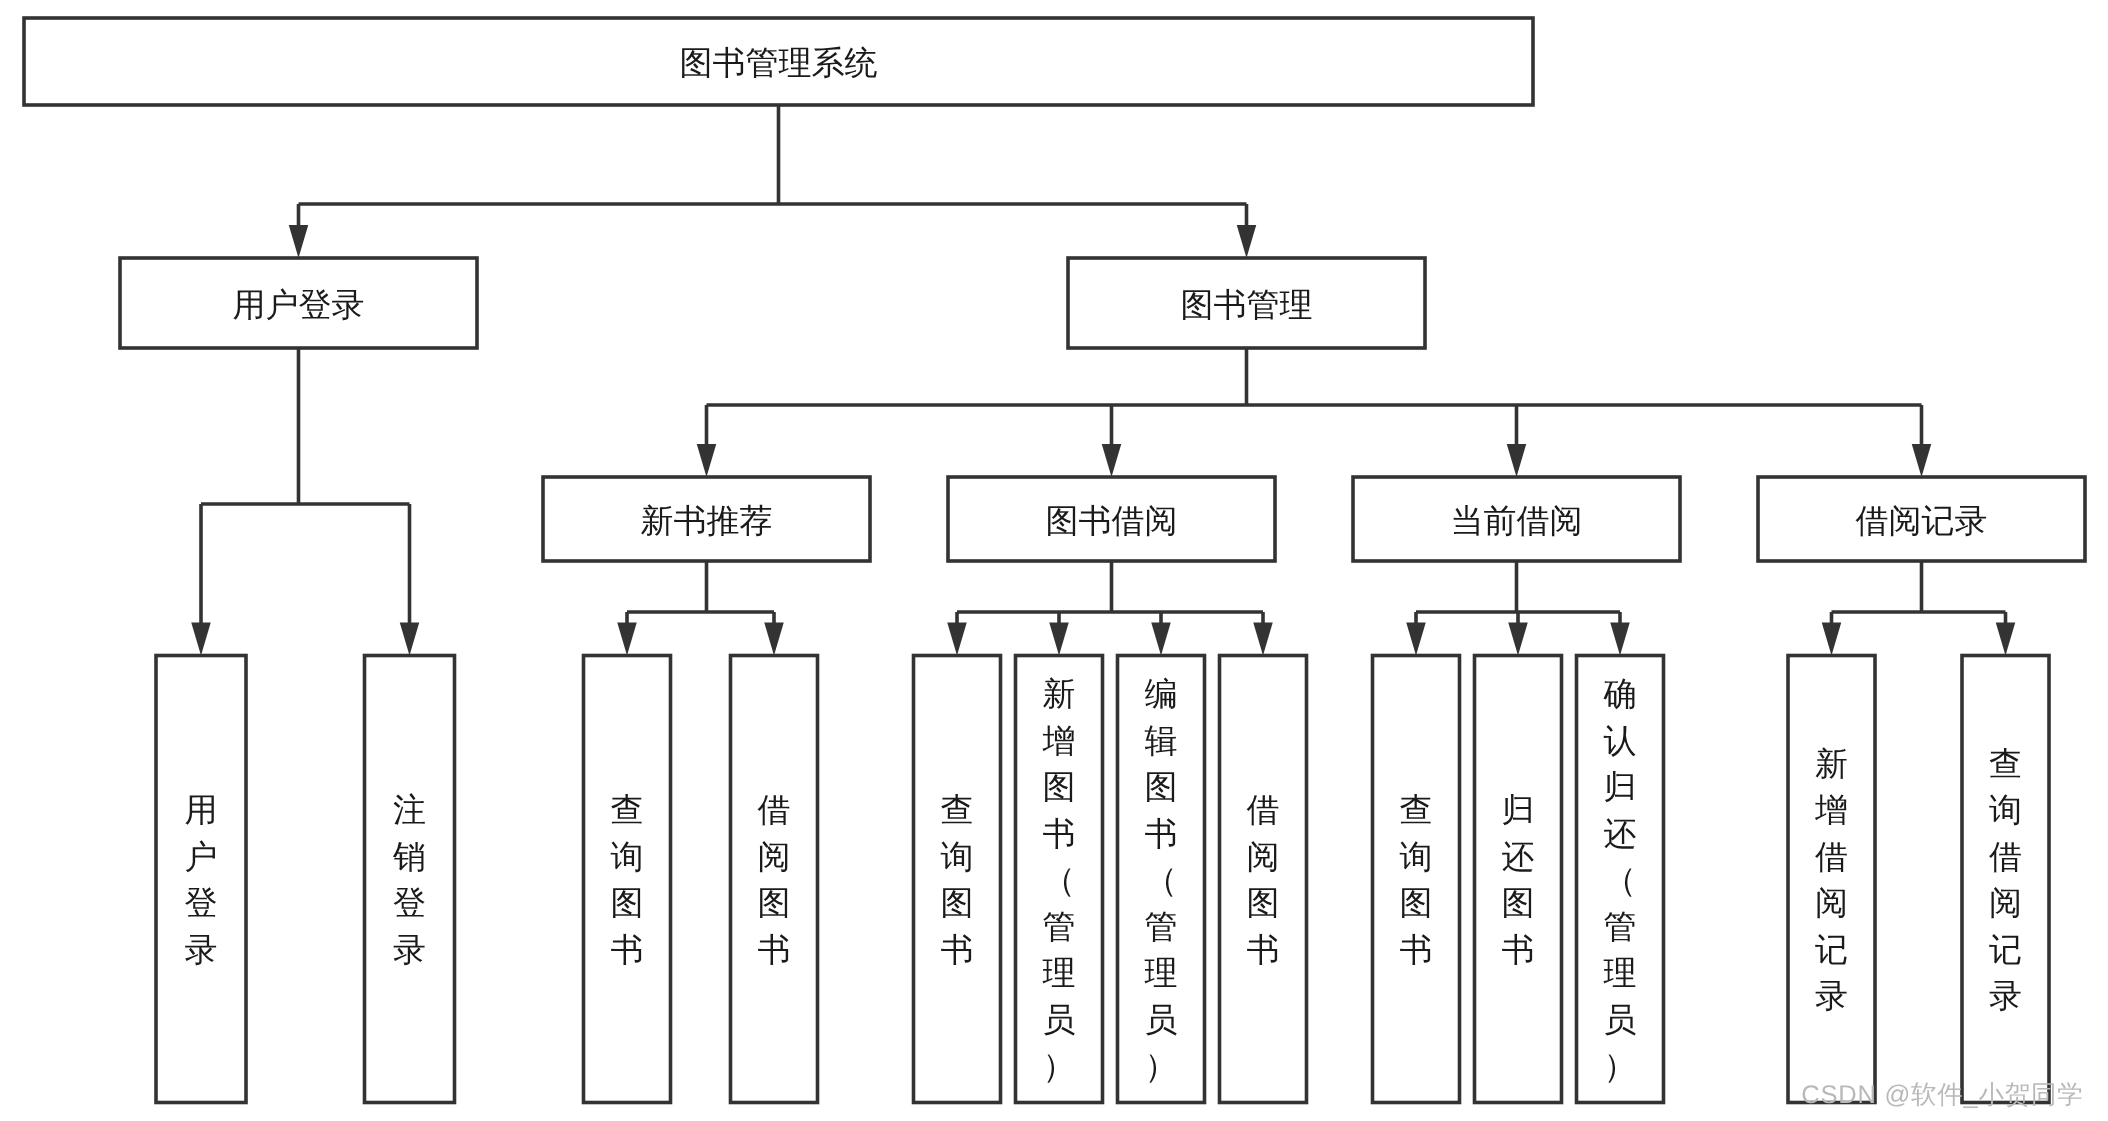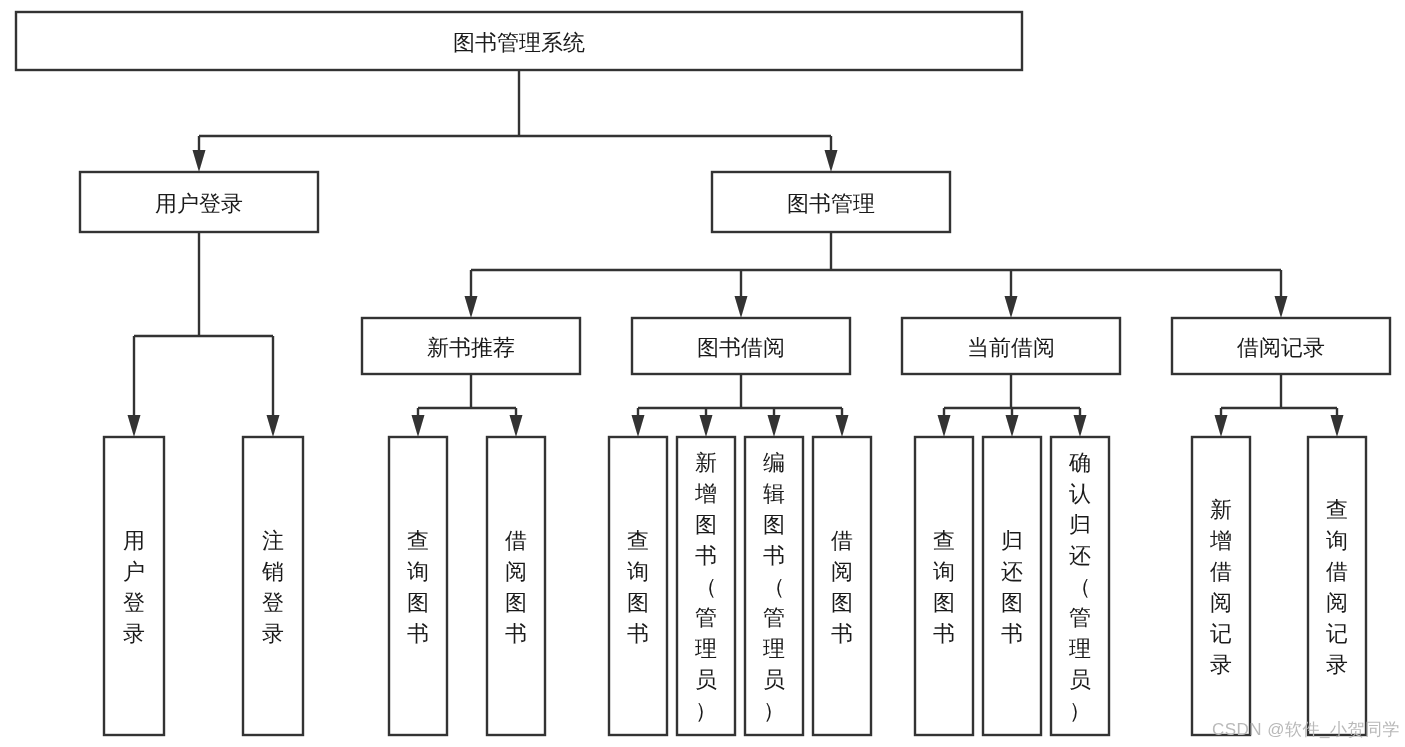--- a/index.html
+++ b/index.html
@@ -50,21 +50,21 @@
   }
   .node-label-v {
     font-family: "Liberation Sans", "DejaVu Sans", sans-serif;
     font-size: 22px;
     fill: #1a1a1a;
     text-anchor: middle;
     dominant-baseline: central;
   }
   .watermark-text {
     position: absolute;
-    right: 5px;
+    right: 16px;
     bottom: 6px;
     font-family: "Liberation Sans", "DejaVu Sans", sans-serif;
     font-size: 17px;
     color: #b9b9b9;
     letter-spacing: 0.5px;
     white-space: nowrap;
     pointer-events: none;
   }
 </style>
 </head>

